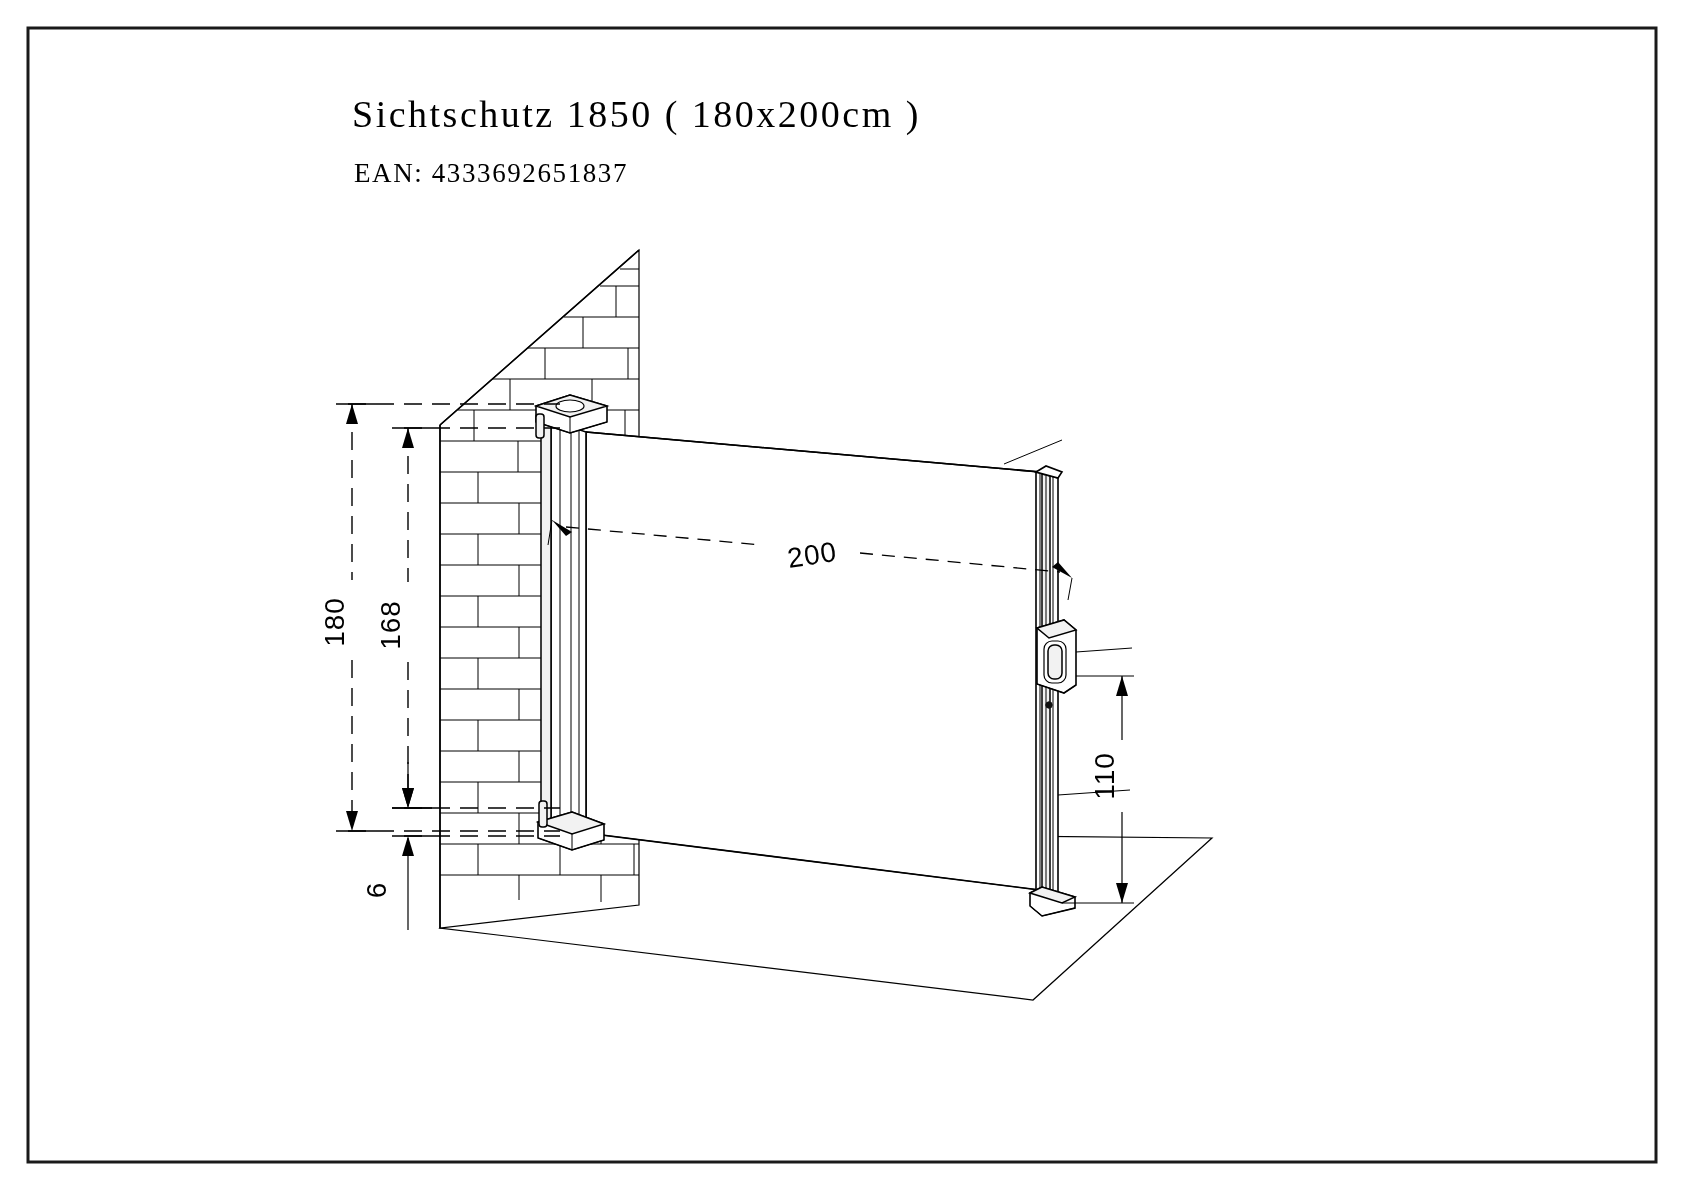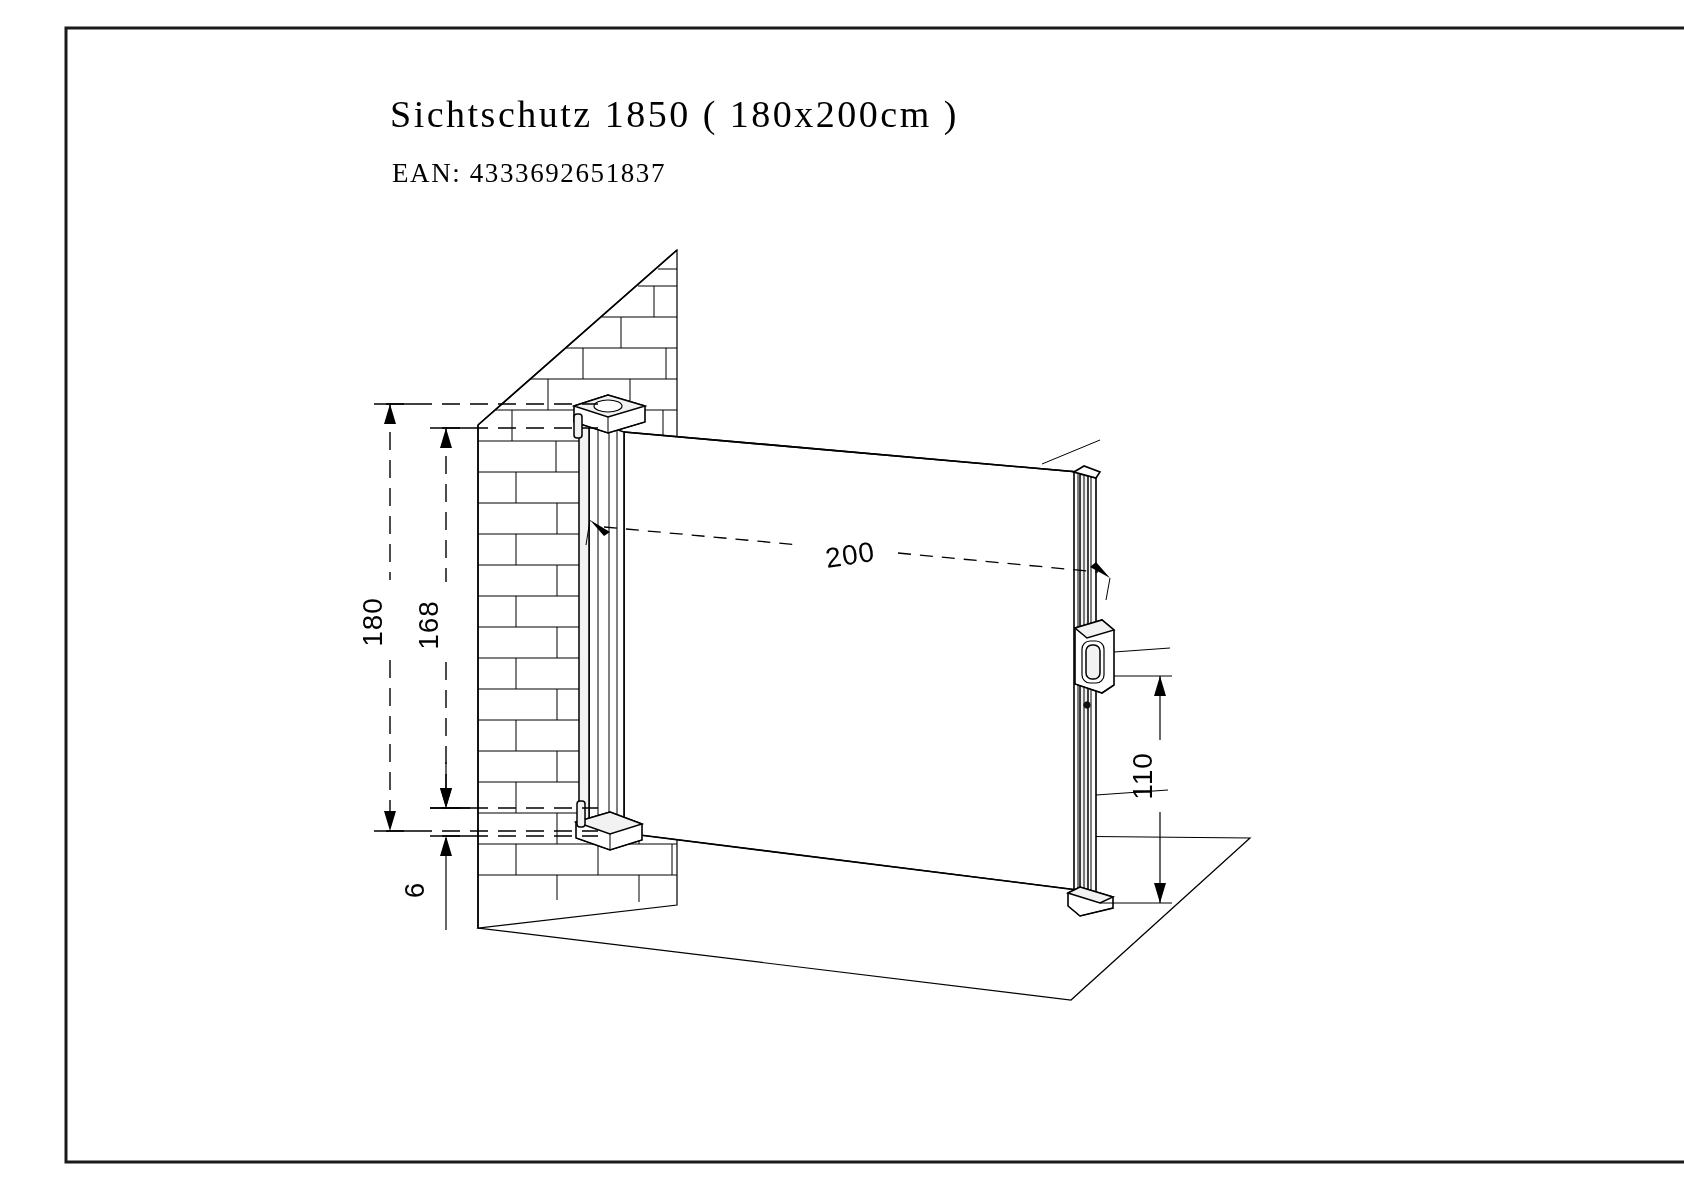--- a/index.html
+++ b/index.html
@@ -11,21 +11,20 @@
     width: 1684px;
     height: 1190px;
     font-family: "Liberation Serif", serif;
     overflow: hidden;
   }
   #sheet {
     position: relative;
     width: 1553px;
     height: 1190px;
     background: #ffffff;
-    padding-left: 38px;
   }
   svg#drawing {
     display: block;
     width: 1684px;
     height: 1190px;
   }
   .ln   { fill: none; stroke: #000000; stroke-width: 1.6; }
   .ln-thin { fill: none; stroke: #000000; stroke-width: 1.2; }
   .ln-hair { fill: none; stroke: #000000; stroke-width: 1.0; }
   .dash { fill: none; stroke: #000000; stroke-width: 1.4; stroke-dasharray: 18 10; }

